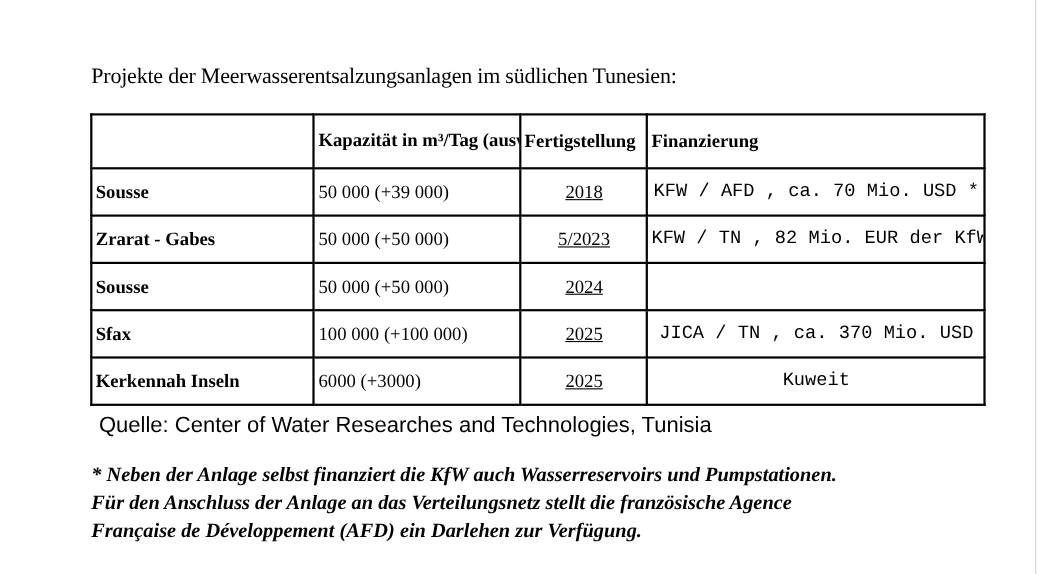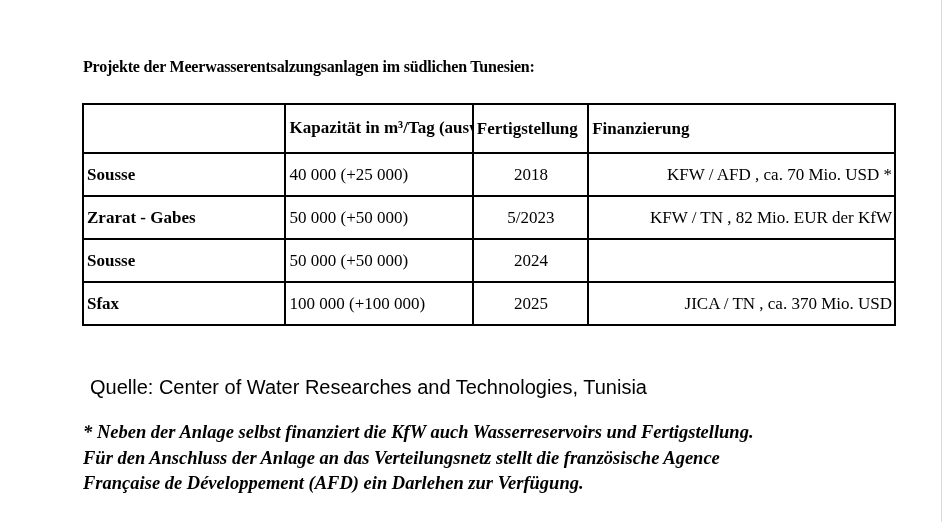--- a/index.html
+++ b/index.html
@@ -19,22 +19,22 @@
     right: 3px;
     width: 1px;
     height: 522px;
     background: #d9d9d9;
   }
 
   .title {
     position: absolute;
     left: 83px;
     top: 58px;
-    font-size: 16px;
-    font-weight: bold;
+    font-size: 20px;
+    font-weight: normal;
     letter-spacing: -0.2px;
     white-space: nowrap;
   }
 
   table.projects {
     position: absolute;
     left: 82px;
     top: 103px;
     width: 814px;
     border-collapse: collapse;
@@ -51,22 +51,22 @@
   table.projects thead th {
     font-weight: bold;
     text-align: left;
     height: 49px;
     padding: 2px 2px 2px 3px;
   }
   th.col-capacity { white-space: pre-line; line-height: 1.22; }
   table.projects tbody td { height: 43px; padding: 2px 2px 2px 3px; }
   td.cell-name { font-weight: bold; }
   td.cell-capacity { text-align: left; }
-  td.cell-completion { text-align: center; }
-  td.cell-financing { text-align: right; }
+  td.cell-completion { text-align: center; text-decoration: underline; }
+  td.cell-financing { text-align: center; font-family: Liberation Mono, monospace; }
 
   .col-name { width: 200px; }
   .col-capacity { width: 185px; }
   .col-completion { width: 114px; }
   .col-financing { width: 303px; }
 
   .source {
     position: absolute;
     left: 90px;
     top: 376px;
@@ -99,21 +99,21 @@
         <th class="col-name"></th>
         <th class="col-capacity">Kapazität in m³/Tag
 (ausweitbar um)</th>
         <th class="col-completion">Fertigstellung</th>
         <th class="col-financing">Finanzierung</th>
       </tr>
     </thead>
     <tbody>
       <tr>
         <td class="cell-name">Sousse</td>
-        <td class="cell-capacity">40 000 (+25 000)</td>
+        <td class="cell-capacity">50 000 (+39 000)</td>
         <td class="cell-completion">2018</td>
         <td class="cell-financing">KFW / AFD , ca. 70 Mio. USD  *</td>
       </tr>
       <tr>
         <td class="cell-name">Zrarat - Gabes</td>
         <td class="cell-capacity">50 000 (+50 000)</td>
         <td class="cell-completion">5/2023</td>
         <td class="cell-financing">KFW / TN , 82 Mio. EUR der KfW</td>
       </tr>
       <tr>
@@ -121,24 +121,30 @@
         <td class="cell-capacity">50 000  (+50 000)</td>
         <td class="cell-completion">2024</td>
         <td class="cell-financing"></td>
       </tr>
       <tr>
         <td class="cell-name">Sfax</td>
         <td class="cell-capacity">100 000 (+100 000)</td>
         <td class="cell-completion">2025</td>
         <td class="cell-financing">JICA / TN , ca. 370 Mio. USD</td>
       </tr>
+      <tr>
+        <td class="cell-name">Kerkennah Inseln</td>
+        <td class="cell-capacity">6000  (+3000)</td>
+        <td class="cell-completion">2025</td>
+        <td class="cell-financing">Kuweit</td>
+      </tr>
     </tbody>
   </table>
 
   <div class="source">Quelle: Center of Water Researches and Technologies, Tunisia</div>
 
-  <div class="footnote">* Neben der Anlage selbst finanziert die KfW auch Wasserreservoirs und Fertigstellung.
+  <div class="footnote">* Neben der Anlage selbst finanziert die KfW auch Wasserreservoirs und Pumpstationen.
 Für den Anschluss der Anlage an das Verteilungsnetz stellt die französische Agence
 Française de Développement (AFD) ein Darlehen zur Verfügung.</div>
 
   <div class="page-edge"></div>
 
 </div>
 
 </body></html>

